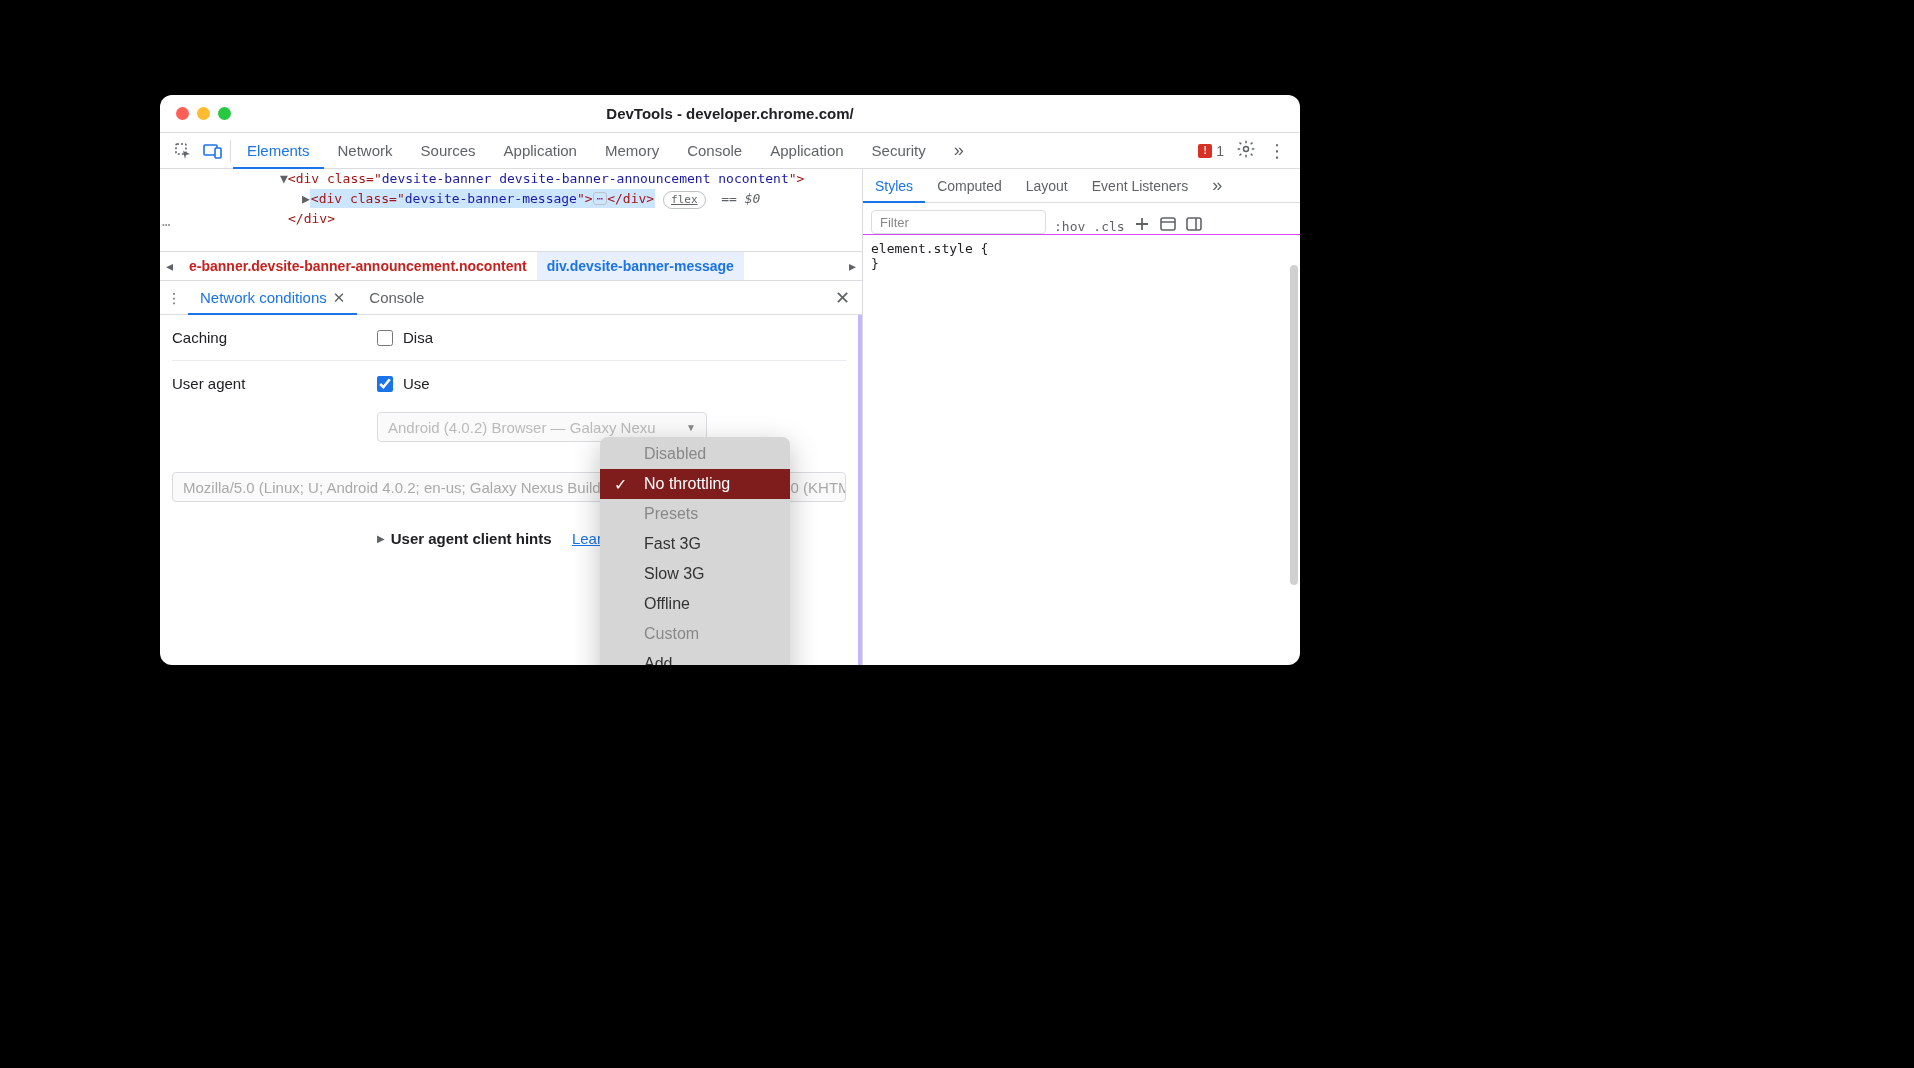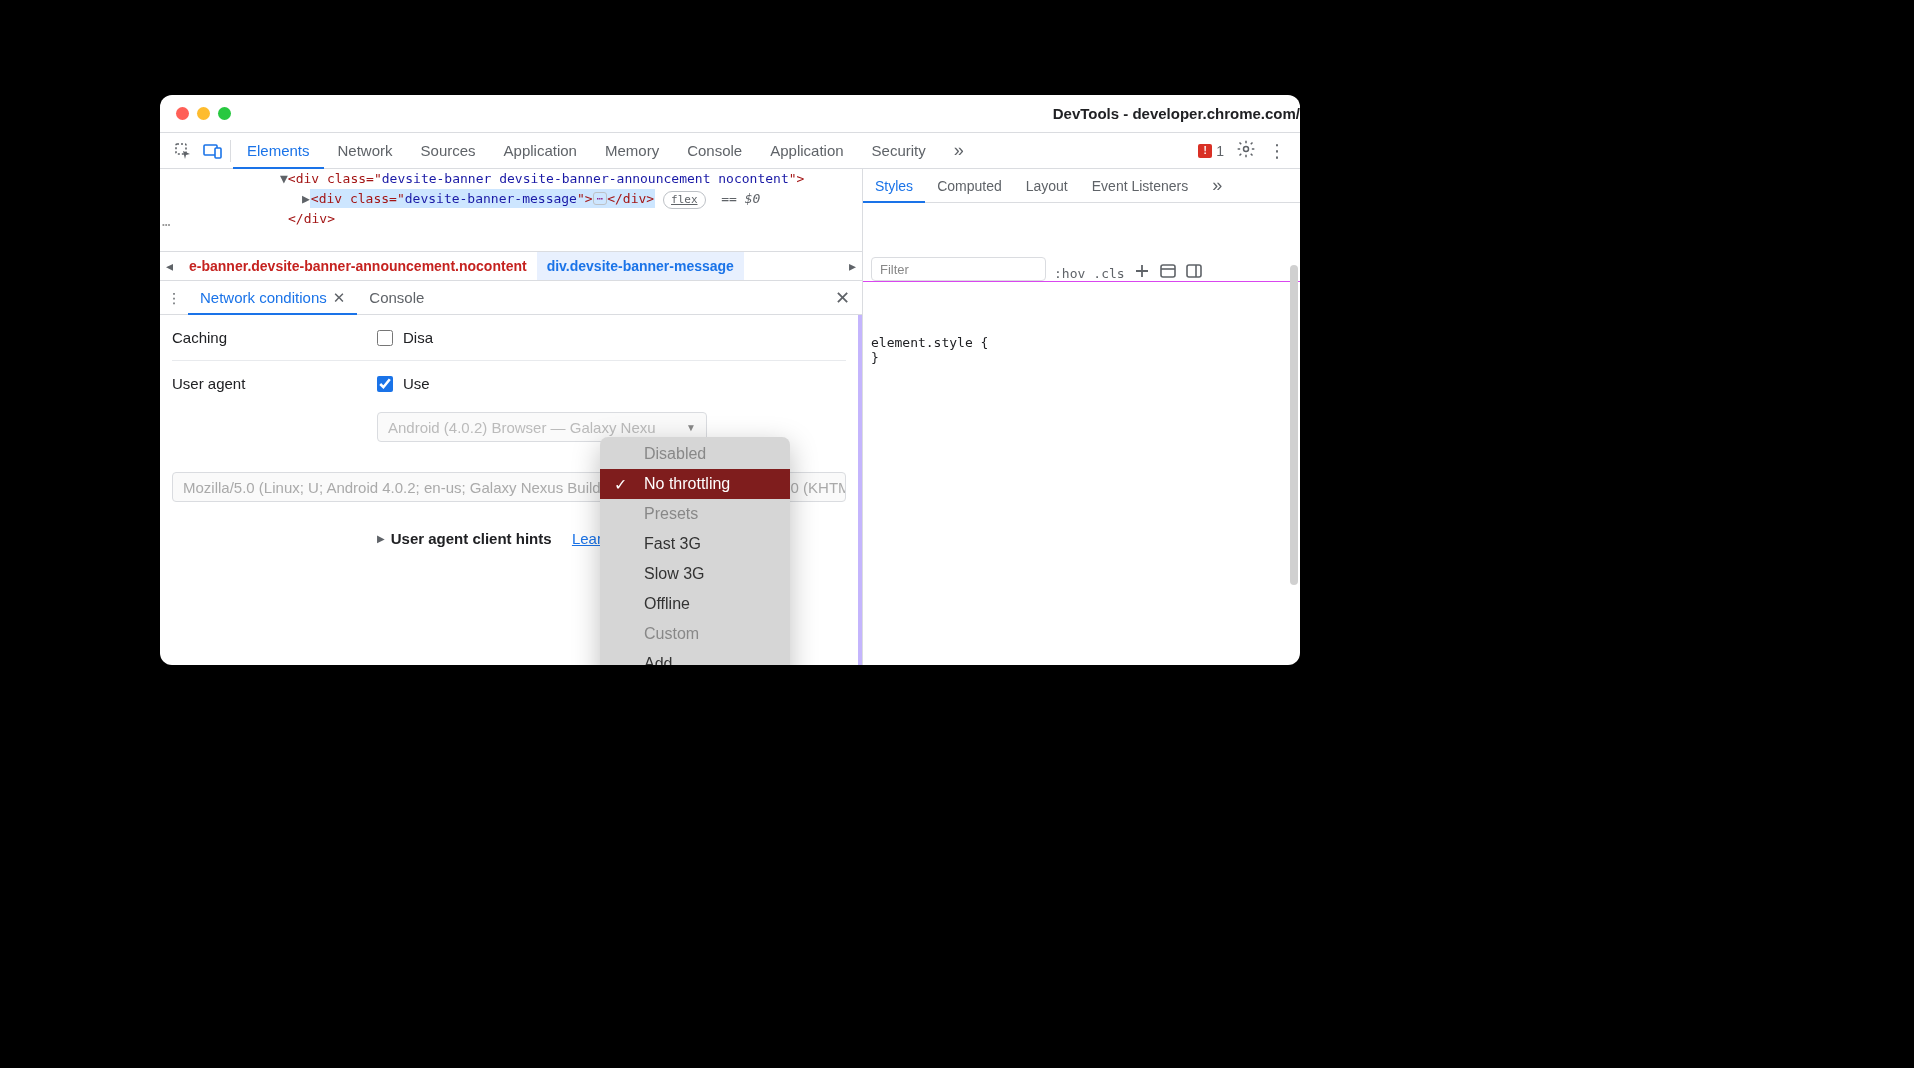--- a/index.html
+++ b/index.html
@@ -35,21 +35,21 @@
   gap: 8px;
   padding-left: 16px;
 }
 .tl { width: 13px; height: 13px; border-radius: 50%; }
 .tl.red { background: #ff5f57; }
 .tl.yellow { background: #febc2e; }
 .tl.green { background: #28c840; }
 .window-title {
   position: absolute;
   left: 0; right: 0;
-  text-align: right;
+  text-align: center;
   font-weight: 600;
   font-size: 15px;
   pointer-events: none;
 }
 .toolbar {
   height: 36px;
   display: flex;
   align-items: center;
   border-bottom: 1px solid #dadce0;
   padding: 0 8px;
@@ -122,21 +122,20 @@
   flex: 1;
   min-width: 0;
   display: flex;
   flex-direction: column;
 }
 .right-pane {
   width: 438px;
   border-left: 1px solid #dadce0;
   display: flex;
   flex-direction: column;
-  gap: 47px;
 }
 
 .dom-area {
   height: 82px;
   overflow: hidden;
   font-family: Menlo, Consolas, monospace;
   font-size: 13px;
   position: relative;
   padding-left: 120px;
   line-height: 1.5;

